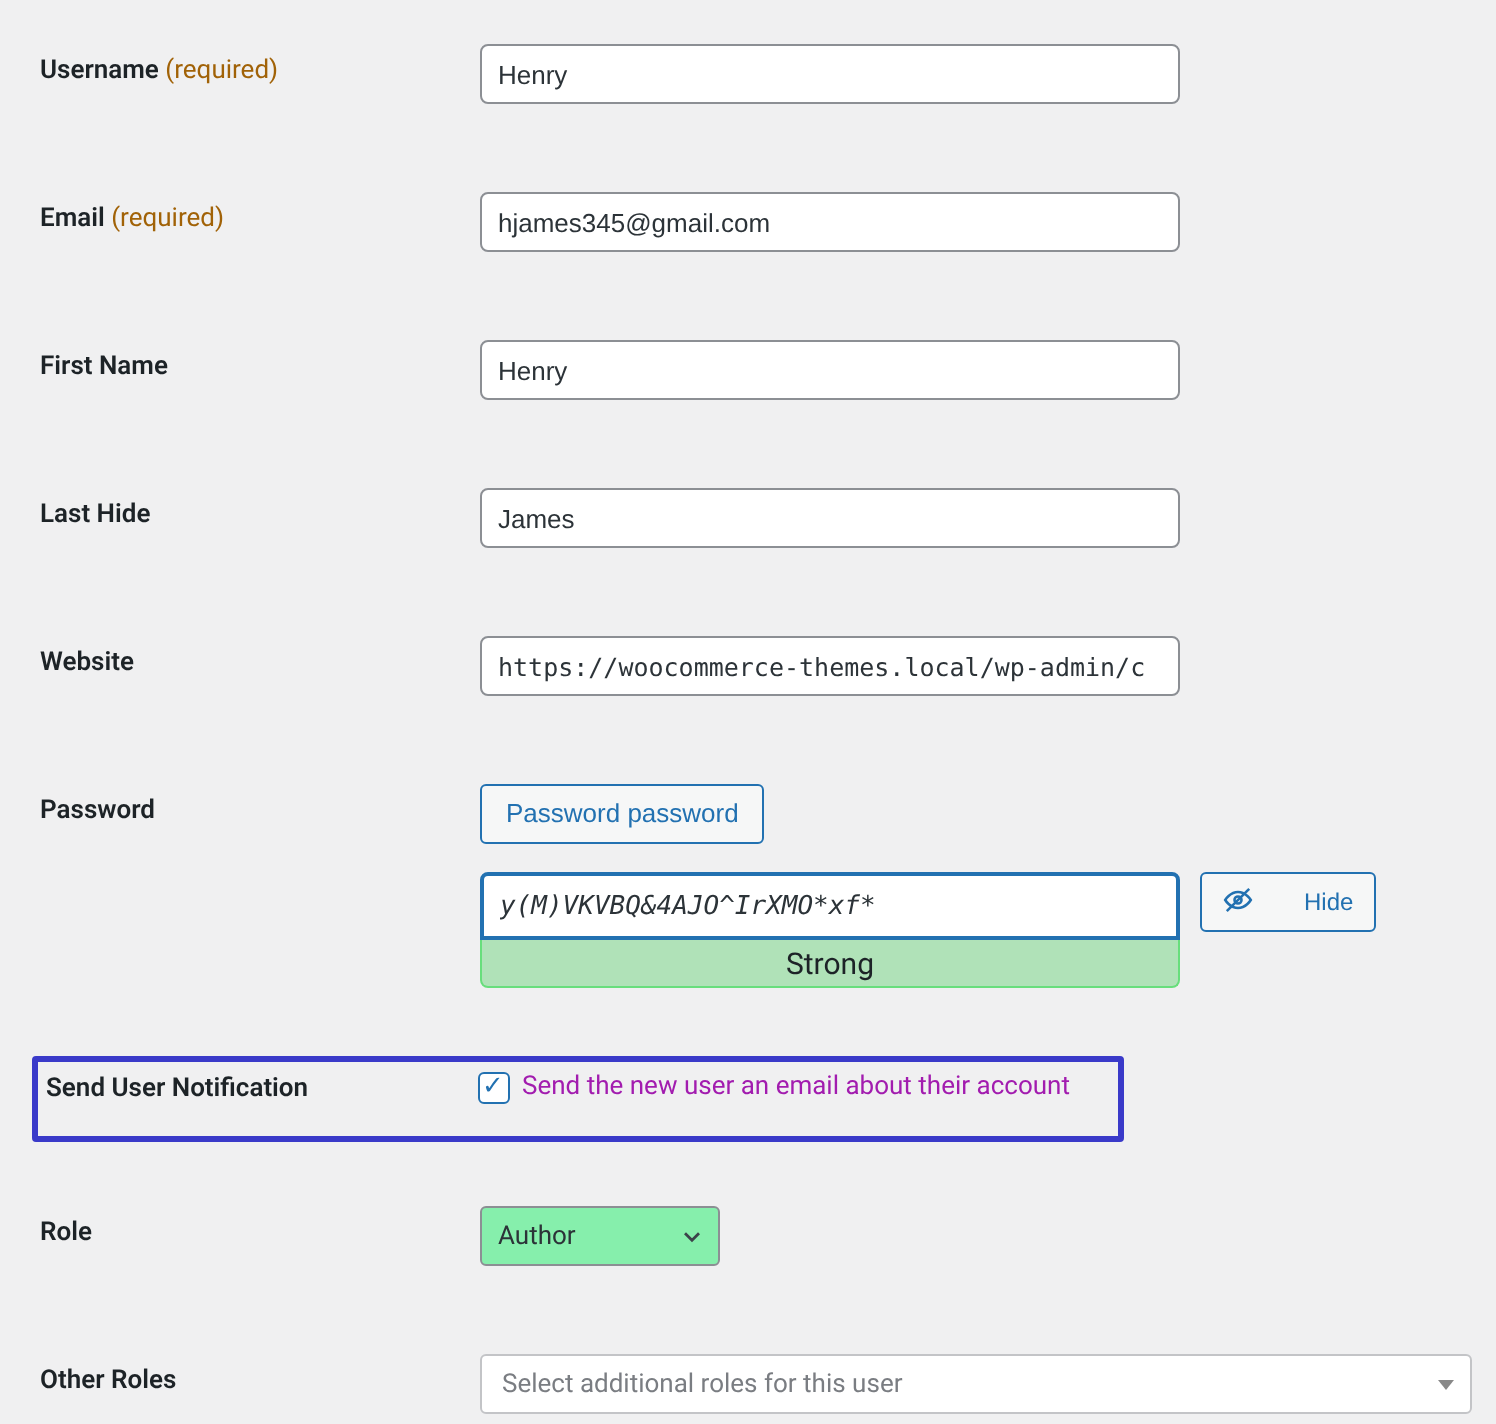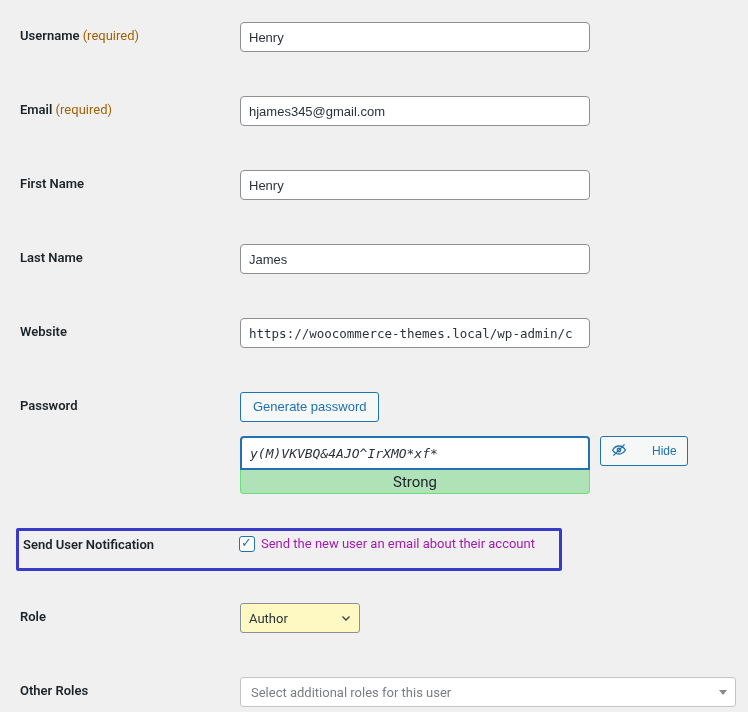--- a/index.html
+++ b/index.html
@@ -129,21 +129,21 @@
     top:-2px; left:1px;
     font-size:13px;
     color:#2271b1;
   }
   .notif-text { font-size:13px; color:#a21caf; }
   .select {
     width:120px;
     height:30px;
     border:1px solid #8c8f94;
     border-radius:3px;
-    background:#fef9c3;
+    background:#86efac;
     padding:0 28px 0 8px;
     font-size:13px;
     color:#2c3338;
     position:relative;
     display:inline-flex;
     align-items:center;
     cursor:pointer;
   }
   .select .chev { position:absolute; right:6px; top:7px; }
   .chev svg { width:14px; height:14px; }
@@ -183,33 +183,33 @@
     <div class="label-col"><label><span>Email</span> <span class="req">(required)</span></label></div>
     <div class="field-col"><input type="text" class="txt" value="hjames345@gmail.com" style=""></div>
   </div>
 
   <div class="row">
     <div class="label-col"><label>First Name</label></div>
     <div class="field-col"><input type="text" class="txt" value="Henry" style=""></div>
   </div>
 
   <div class="row">
-    <div class="label-col"><label>Last Name</label></div>
+    <div class="label-col"><label>Last Hide</label></div>
     <div class="field-col"><input type="text" class="txt" value="James" style=""></div>
   </div>
 
   <div class="row">
     <div class="label-col"><label>Website</label></div>
     <div class="field-col"><input type="text" class="txt mono" value="https://woocommerce-themes.local/wp-admin/c" style=""></div>
   </div>
 
   <div class="row tight">
     <div class="label-col"><label>Password</label></div>
     <div class="field-col">
-      <button type="button" class="gen-btn">Generate password</button>
+      <button type="button" class="gen-btn">Password password</button>
       <div class="pw-wrap">
         <div class="pw-line">
           <div class="pw-box-col">
             <input type="text" class="pw" value="y(M)VKVBQ&amp;4AJO^IrXMO*xf*" style="">
             <div class="strength">Strong</div>
           </div>
           <button type="button" class="hide-btn">
             <span>
               <svg viewBox="0 0 20 20" fill="none" stroke="#2271b1" stroke-width="1.6">
                 <path d="M2 10s3-5 8-5 8 5 8 5-3 5-8 5-8-5-8-5z"></path>

